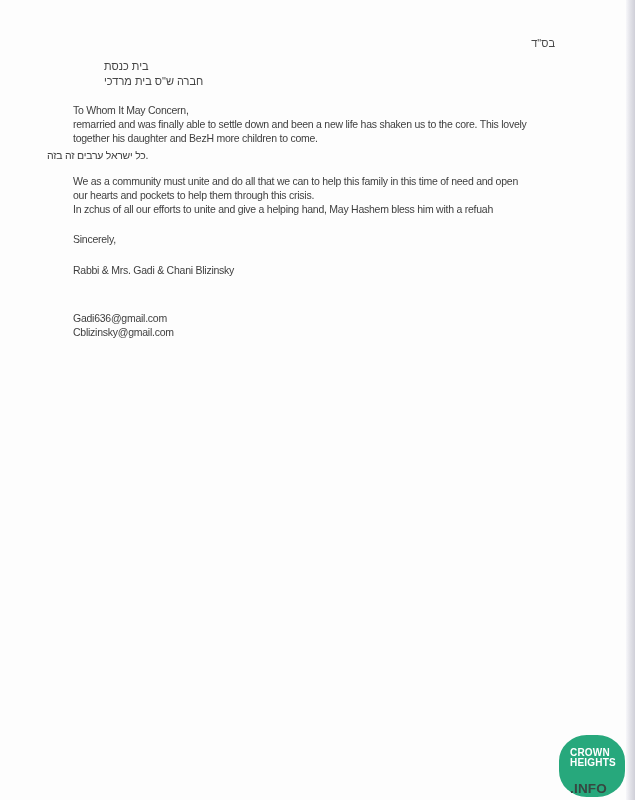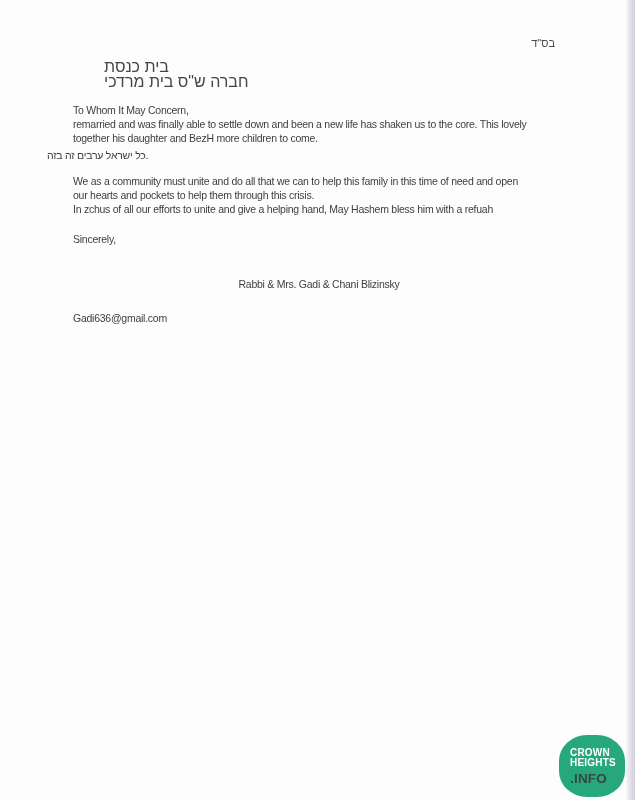--- a/index.html
+++ b/index.html
@@ -29,21 +29,21 @@
     position: absolute;
     top: 37px;
     right: 80px;
     font-size: 11px;
     color: #4a4a4a;
   }
   .org {
     position: absolute;
     left: 104px;
     top: 59px;
-    font-size: 16px;
+    font-size: 11px;
     line-height: 15px;
     color: #454545;
   }
   .letter {
     position: absolute;
     left: 73px;
     top: 103px;
     width: 492px;
     font-size: 10.5px;
     letter-spacing: -0.25px;
@@ -54,22 +54,22 @@
     white-space: pre;
     min-height: 14px;
   }
   .para-gap { margin-top: 8px; }
   .hebrew-line {
     margin-left: -26px;   
     margin-top: 3px;
     margin-bottom: 12px;
   }
   .closing { margin-top: 16px; }
-  .signature { margin-top: 31px; text-align: center; }
-  .emails { margin-top: 20px; }
+  .signature { margin-top: 17px; }
+  .emails { margin-top: 34px; }
   .logo-badge {
     position: absolute;
     right: 10px;
     bottom: 3px;
     width: 66px;
     height: 62px;
     border-radius: 42%;
     background: #27a87c;
     box-sizing: border-box;
     padding: 13px 0 0 11px;
@@ -81,21 +81,21 @@
     font-weight: bold;
     color: #ffffff;
     line-height: 9.5px;
     letter-spacing: 0.2px;
   }
   .logo-info {
     font-size: 13.5px;
     font-weight: bold;
     color: #374741;
     line-height: 14px;
-    margin-top: 5px;
+    margin-top: 15px;
     letter-spacing: 0.2px;
   }
 </style>
 </head>
 <body>
 
 <div class="page">
 
   <div class="edge-right"></div>
 
@@ -117,20 +117,21 @@
     <div class="line">We as a community must unite and do all that we can to help this family in this time of need and open</div>
     <div class="line">our hearts and pockets to help them through this crisis.</div>
     <div class="line">In zchus of all our efforts to unite and give a helping hand, May Hashem bless him with a refuah</div>
 
     <div class="line closing">Sincerely,</div>
 
     <div class="line signature">Rabbi &amp; Mrs. Gadi &amp; Chani Blizinsky</div>
 
     <div class="emails">
       <div class="line">Gadi636@gmail.com</div>
+      <div class="line">Cblizinsky@gmail.com</div>
     </div>
   </div>
 
   <div class="logo-badge">
     <div class="logo-small">CROWN</div>
     <div class="logo-small">HEIGHTS</div>
     <div class="logo-info">.INFO</div>
   </div>
 
 </div>

